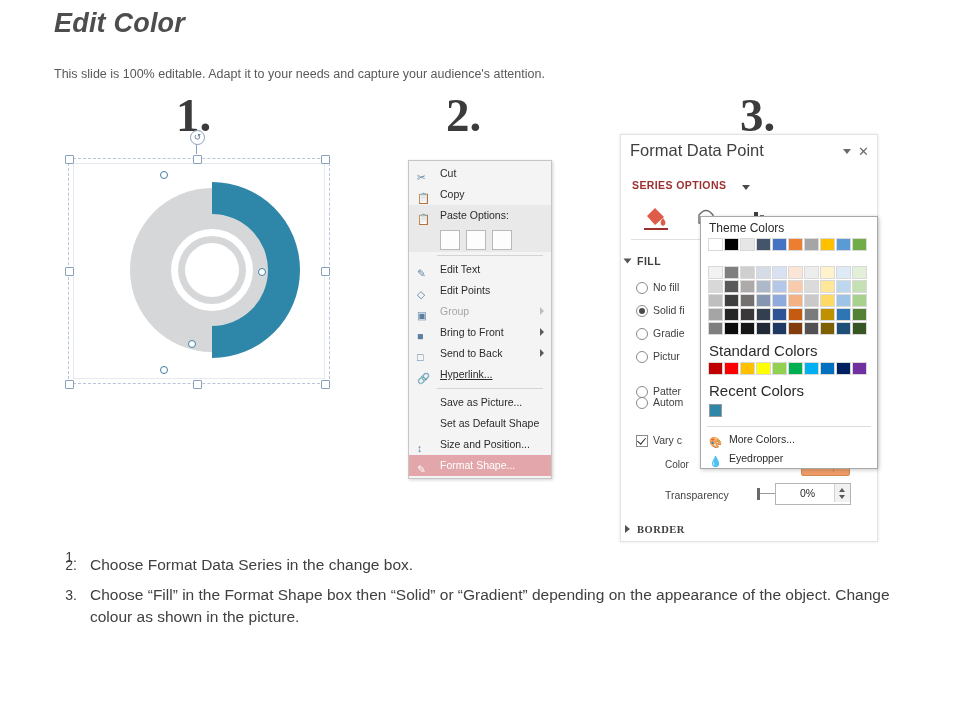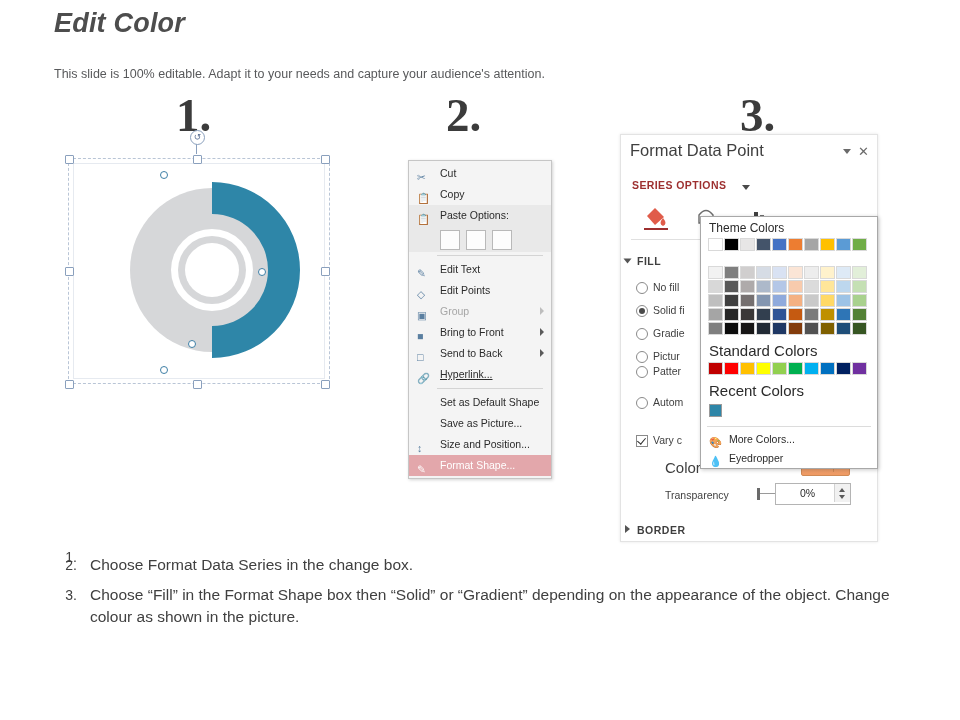--- a/index.html
+++ b/index.html
@@ -330,21 +330,21 @@
     position: absolute;
     left: 2px; top: 0px;
     width: 4px; height: 7px;
     border: solid #2b2b2b;
     border-width: 0 1.6px 1.6px 0;
     transform: rotate(40deg);
   }
   .color-label {
     position: absolute;
     left: 44px; top: 324px;
-    font-size: 15px;
+    font-size: 10px;
     color: #3f3f3f;
   }
   .color-btn {
     position: absolute;
     left: 180px; top: 316px;
     width: 47px; height: 23px;
     background: linear-gradient(#f6b48a, #ef9a63);
     border: 1px solid #d08a55;
     border-radius: 2px;
   }
@@ -421,20 +421,21 @@
   .spin .up { top: 4px; border-bottom: 4px solid #5a5a5a; }
   .spin .dn2 { top: 11px; border-top: 4px solid #5a5a5a; }
 
   .border-head {
     position: absolute;
     left: 16px; top: 389px;
     font-size: 10.5px;
     font-weight: bold;
     color: #3f3f3f;
     letter-spacing: 0.5px;
+    font-family: Liberation Serif, serif;
   }
   .border-tri {
     position: absolute;
     left: 4px; top: 390px;
     width: 0; height: 0;
     border-left: 5px solid #555;
     border-top: 4px solid transparent;
     border-bottom: 4px solid transparent;
   }
 
@@ -607,25 +608,25 @@
   </div>
 
   <div class="ctx-item">
     <span class="ctx-icon">🔗</span>
     <span class="ul">Hyperlink...</span>
   </div>
 
   <div class="ctx-sep"></div>
 
   <div class="ctx-item">
+    <span>Save as Picture...</span>
+  </div>
+
+  <div class="ctx-item">
     <span>Set as Default Shape</span>
-  </div>
-
-  <div class="ctx-item">
-    <span>Save as Picture...</span>
   </div>
 
   <div class="ctx-item">
     <span class="ctx-icon">↕</span>
     <span>Size and Position...</span>
   </div>
 
   <div class="ctx-item hl">
     <span class="ctx-icon" style="color:#ffffff;">✎</span>
     <span>Format Shape...</span>
@@ -676,21 +677,21 @@
     <span>Solid fi</span>
   </div>
   <div class="radio-row" style="top:192px;">
     <span class="radio"></span>
     <span>Gradie</span>
   </div>
   <div class="radio-row" style="top:215px;">
     <span class="radio"></span>
     <span>Pictur</span>
   </div>
-  <div class="radio-row" style="top:230px;">
+  <div class="radio-row" style="top:250px;">
     <span class="radio"></span>
     <span>Patter</span>
   </div>
   <div class="radio-row" style="top:261px;">
     <span class="radio"></span>
     <span>Autom</span>
   </div>
   <div class="radio-row" style="top:299px;">
     <span class="check-box"></span>
     <span>Vary c</span>

